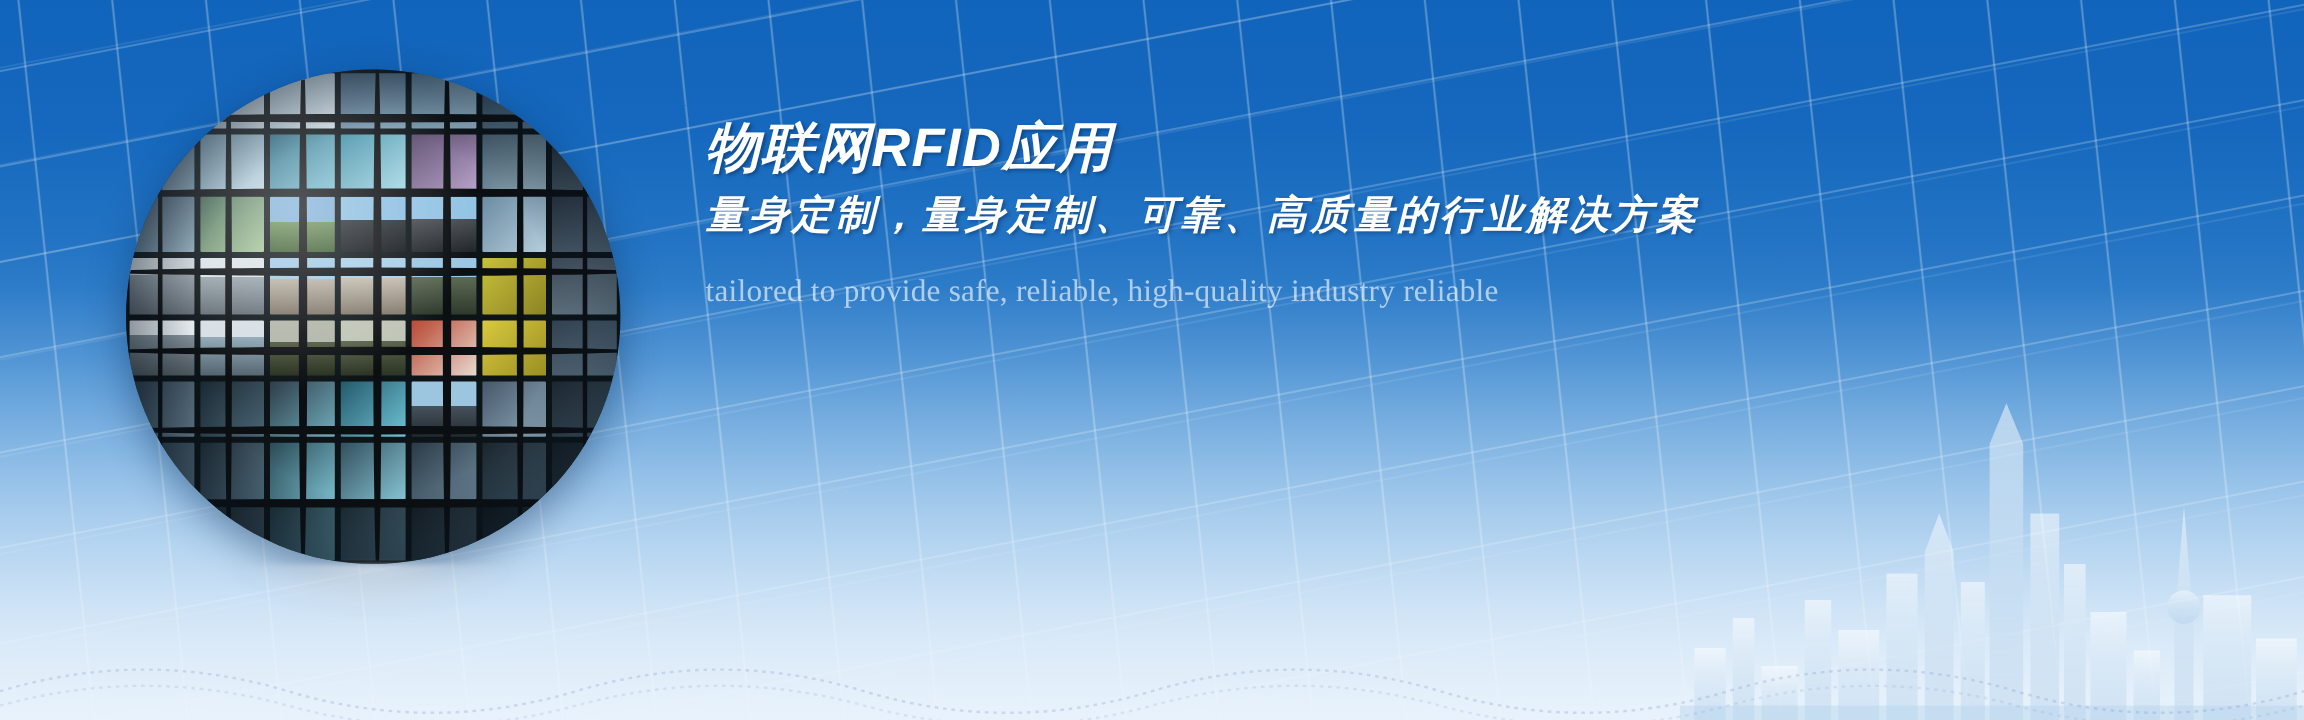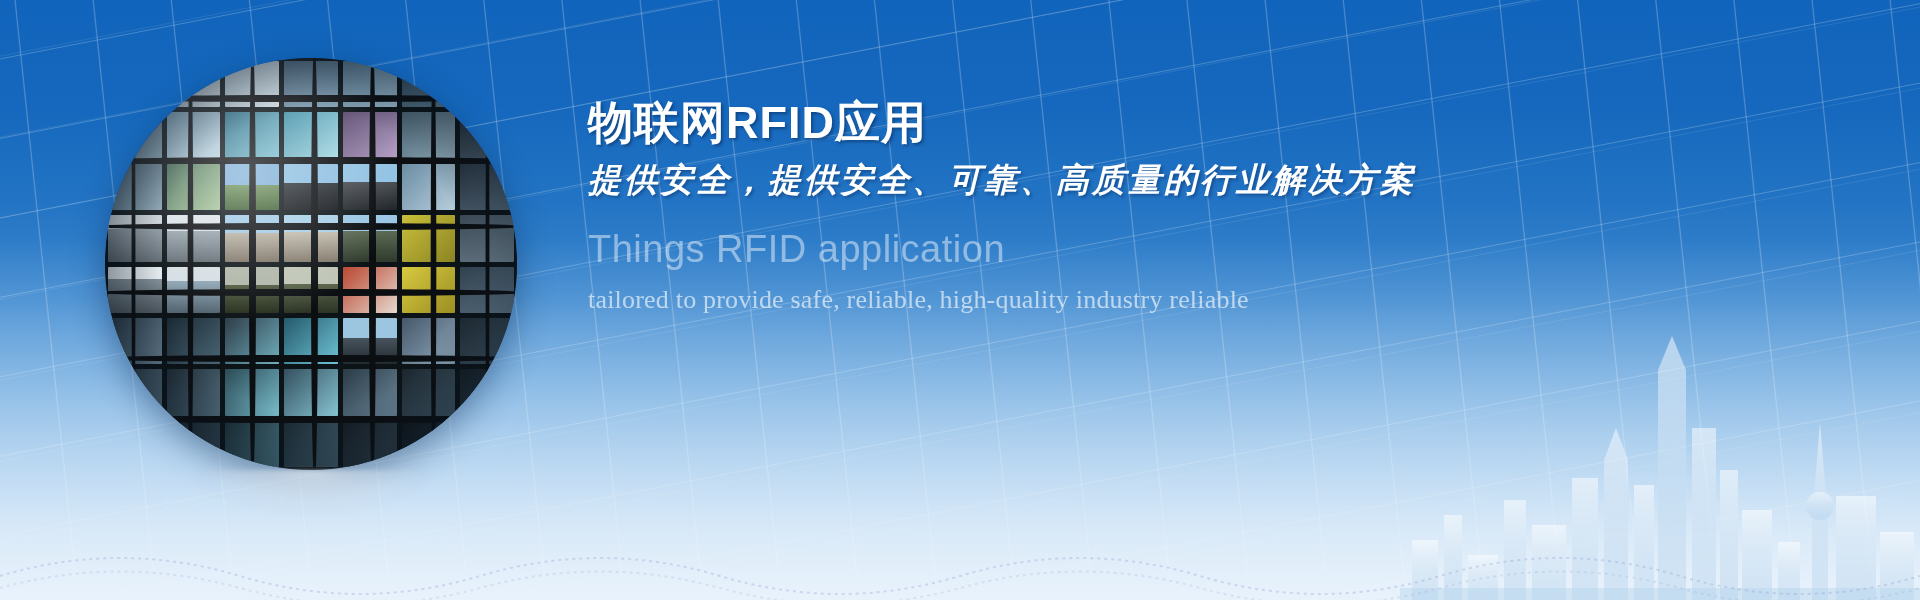--- a/index.html
+++ b/index.html
@@ -93,20 +93,21 @@
   }
   
   .copy{
     position:absolute;left:588px;top:96px;width:1300px;
   }
   .t-title{
     font-size:45px;font-weight:700;color:#ffffff;letter-spacing:1px;
     line-height:1.18;margin:0 0 12px 0;
     text-shadow:2px 2px 3px rgba(10,45,95,.55);
     white-space:nowrap;
+    font-style:italic;
   }
   .t-slogan{
     font-family:"Liberation Serif",serif;
     font-size:33px;font-weight:700;font-style:italic;color:#ffffff;
     letter-spacing:3px;line-height:1.2;margin:0 0 26px 0;
     text-shadow:2px 2px 3px rgba(10,45,95,.45);
     white-space:nowrap;
   }
   .t-en-head{
     font-size:38px;font-weight:400;color:rgba(255,255,255,.46);
@@ -251,18 +252,17 @@
         <span style="top:87%;"></span>
       </div>
 
       <div class="globe-shade"></div>
     </div>
     <div class="globe-reflect"></div>
   </div>
 
   <div class="copy">
     <h1 class="t-title">物联网RFID应用</h1>
-    <p class="t-slogan">提供安全，提供安全、可靠、高质量的行业解决方案</p>
-    <p class="t-en-head">Things RFID application</p>
+    <p class="t-slogan">量身定制，量身定制、可靠、高质量的行业解决方案</p>
     <p class="t-en-sub">tailored to provide safe, reliable, high-quality industry reliable</p>
   </div>
 
 </div>
 
 </body></html>

